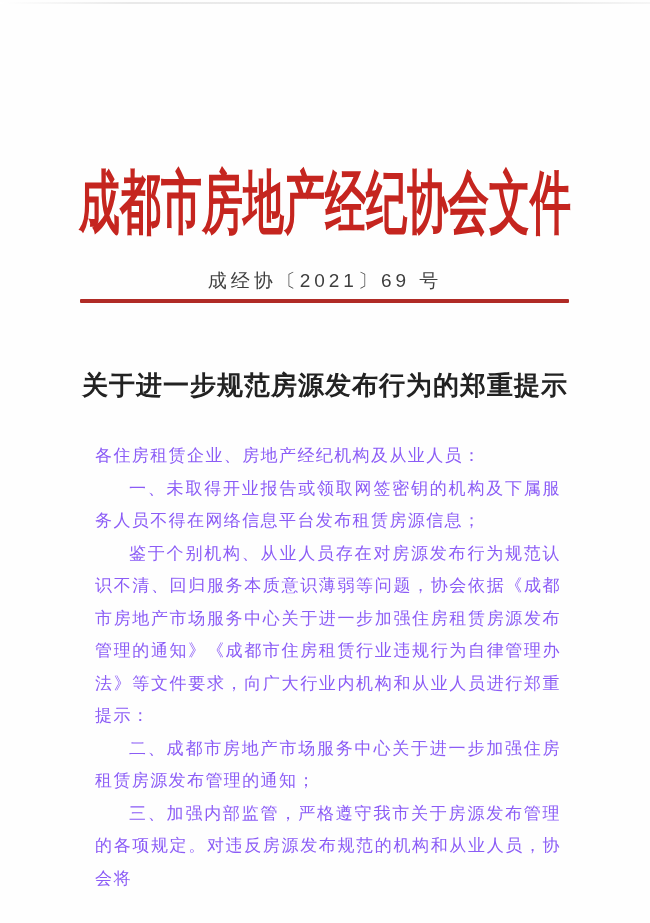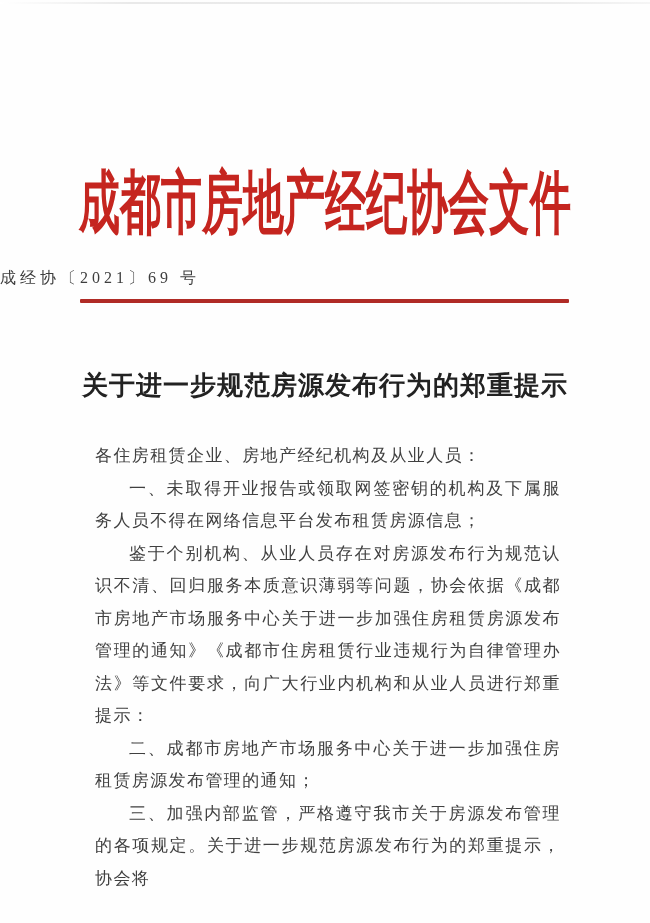--- a/index.html
+++ b/index.html
@@ -7,21 +7,21 @@
     padding: 0;
     background: #f6f6f6;
   }
   .page {
     position: relative;
     width: 650px;
     height: 923px;
     margin: 0 auto;
     background: #fefefe;
     overflow: hidden;
-    font-family: Liberation Serif, serif;
+    font-family: Liberation Sans, sans-serif;
   }
   .scan-edge-top {
     position: absolute;
     top: 2px;
     left: 0;
     width: 100%;
     height: 2px;
     background: linear-gradient(to right, #ffffff 0%, #e9e9e9 20%, #ececec 85%, #f5f5f5 100%);
   }
   .letterhead {
@@ -41,21 +41,22 @@
     white-space: nowrap;
     transform: scaleY(1.68);
     transform-origin: center center;
     line-height: 84px;
   }
   .doc-number {
     position: absolute;
     top: 268px;
     left: 0;
     width: 100%;
-    font-size: 16px;
+    text-align: center;
+    font-size: 19px;
     color: #3e3e3e;
     letter-spacing: 4px;
     white-space: nowrap;
   }
   .red-rule {
     position: absolute;
     top: 299px;
     left: 80px;
     width: 489px;
     height: 4px;
@@ -74,21 +75,21 @@
     letter-spacing: 1px;
     white-space: nowrap;
   }
   .body-text {
     position: absolute;
     top: 440px;
     left: 95px;
     width: 466px;
     font-size: 17px;
     line-height: 32.5px;
-    color: #404040;
+    color: #8b5cf6;
     letter-spacing: 1.4px;
     text-align: justify;
     text-justify: inter-character;
   }
   .body-text p {
     margin: 0;
     padding: 0;
   }
   .body-text p.indent {
     text-indent: 2em;
@@ -109,16 +110,16 @@
 
   <div class="red-rule"></div>
 
   <div class="doc-title">关于进一步规范房源发布行为的郑重提示</div>
 
   <div class="body-text">
     <p>各住房租赁企业、房地产经纪机构及从业人员：</p>
     <p class="indent">一、未取得开业报告或领取网签密钥的机构及下属服务人员不得在网络信息平台发布租赁房源信息；</p>
     <p class="indent">鉴于个别机构、从业人员存在对房源发布行为规范认识不清、回归服务本质意识薄弱等问题，协会依据《成都市房地产市场服务中心关于进一步加强住房租赁房源发布管理的通知》《成都市住房租赁行业违规行为自律管理办法》等文件要求，向广大行业内机构和从业人员进行郑重提示：</p>
     <p class="indent">二、成都市房地产市场服务中心关于进一步加强住房租赁房源发布管理的通知；</p>
-    <p class="indent">三、加强内部监管，严格遵守我市关于房源发布管理的各项规定。关于进一步规范房源发布行为的郑重提示，协会将</p>
+    <p class="indent">三、加强内部监管，严格遵守我市关于房源发布管理的各项规定。对违反房源发布规范的机构和从业人员，协会将</p>
   </div>
 
 </div>
 
 </body></html>

